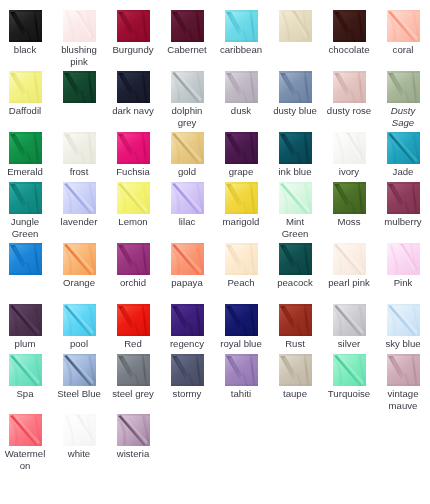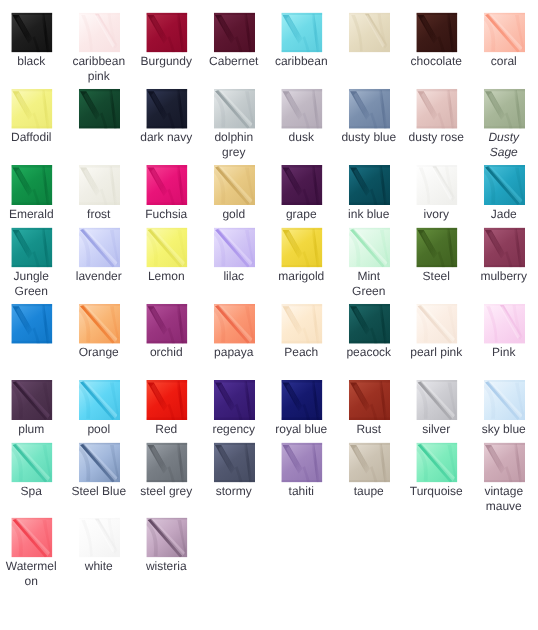--- a/index.html
+++ b/index.html
@@ -78,21 +78,21 @@
             </linearGradient>
 </defs>
 <rect width="33" height="32" fill="url(#g01b)"></rect>
 <path d="M13 1 L16 1 L31 26 L29 29 Z" fill="url(#g01w)"></path>
 <path d="M2 2 C6 11 9 20 9 31 L11 31 C11 19 8 10 5 2 Z" fill="#f5d6d9" opacity="0.25"></path>
 <path d="M23 1 C24 9 26 17 28 27 L30 25 C28 16 26 8 25.5 1 Z" fill="#f5d6d9" opacity="0.18"></path>
 <path d="M15 2 L29 26 L27 28 L13 3 Z" fill="#fffafa" opacity="0.4"></path>
 <rect width="33" height="1.5" fill="#f5d6d9" opacity="0.12"></rect>
 </svg>
       </div>
-      <div class="lbl">caribbean pink</div>
+      <div class="lbl">blushing pink</div>
     </div>
 <div class="cell" style="left:106px;top:10px;">
       <div class="sw">
         <svg viewBox="0 0 33 32" preserveAspectRatio="none">
           <defs>
 <linearGradient id="g02b" x1="0.1" y1="0" x2="0.9" y2="1">
 <stop offset="0" stop-color="#b22746"></stop>
               <stop offset="0.45" stop-color="#9c0d32"></stop>
               <stop offset="1" stop-color="#8e082b"></stop>
             </linearGradient>
@@ -989,21 +989,21 @@
 </defs>
 <rect width="33" height="32" fill="url(#g36b)"></rect>
 <path d="M1 2 L6 2 L17 21 L14 25 Z" fill="url(#g36w)"></path>
 <path d="M24 1 C25 10 27 20 28.5 32 L31 32 C29.5 20 27.5 9 26.5 1 Z" fill="url(#g36c)"></path>
 <path d="M17 20 C19 25 20 28 20.5 32 L23 32 C22 27 20 23 19 19 Z" fill="#2d4a12" opacity="0.22"></path>
 <path d="M6 3 L16 20 L13 22 L4 5 Z" fill="url(#g36h)" opacity="0.5"></path>
 <rect width="33" height="2" fill="#2d4a12" opacity="0.25"></rect>
 <rect y="30" width="33" height="2" fill="#2d4a12" opacity="0.18"></rect>
 </svg>
       </div>
-      <div class="lbl">Steel</div>
+      <div class="lbl">Moss</div>
     </div>
 <div class="cell" style="left:376px;top:182px;">
       <div class="sw">
         <svg viewBox="0 0 33 32" preserveAspectRatio="none">
           <defs>
 <linearGradient id="g37b" x1="0.1" y1="0" x2="0.9" y2="1">
 <stop offset="0" stop-color="#a75876"></stop>
               <stop offset="0.45" stop-color="#8d3d5b"></stop>
               <stop offset="1" stop-color="#7f324f"></stop>
             </linearGradient>

